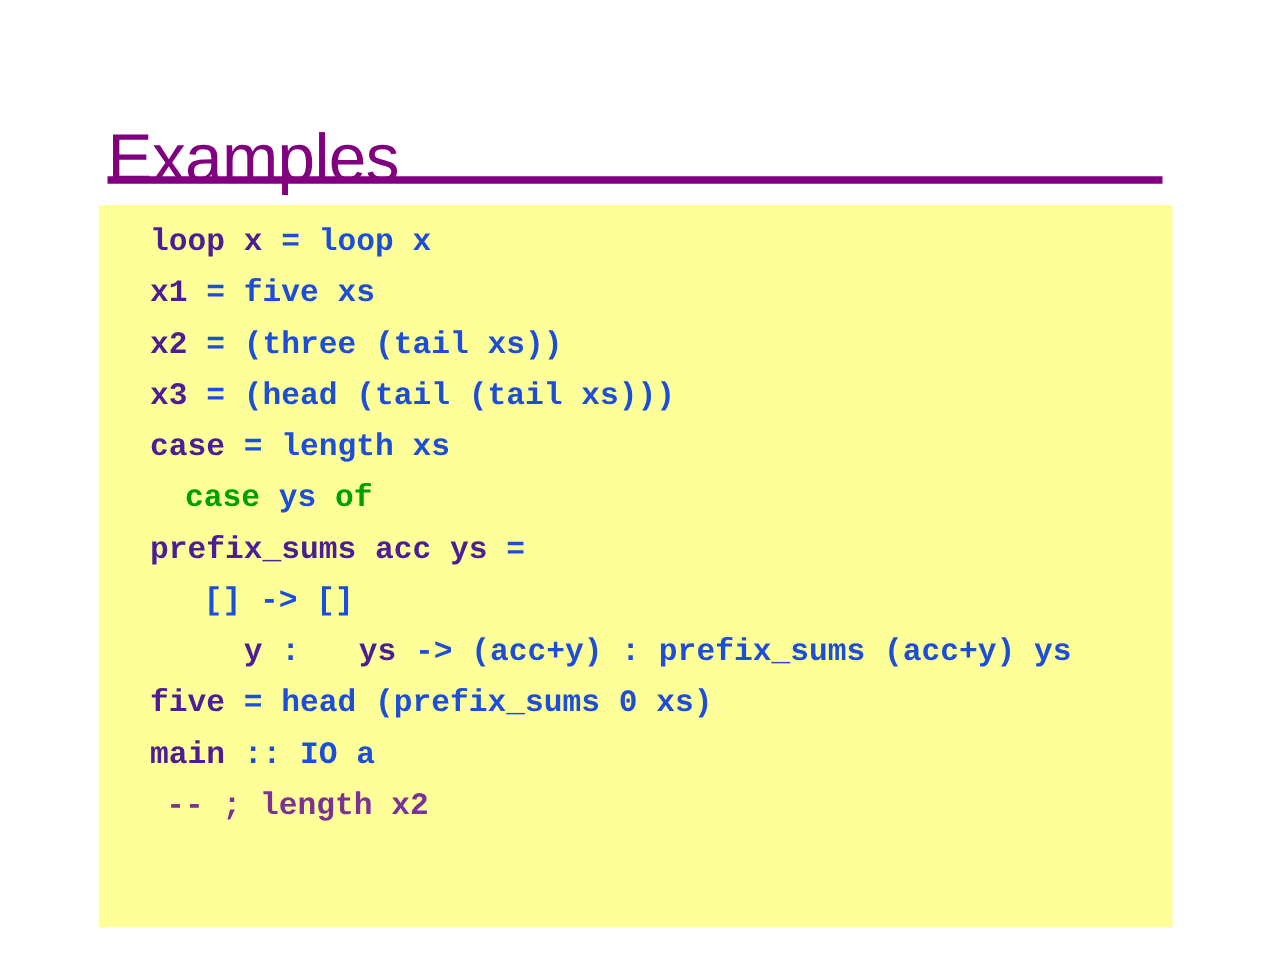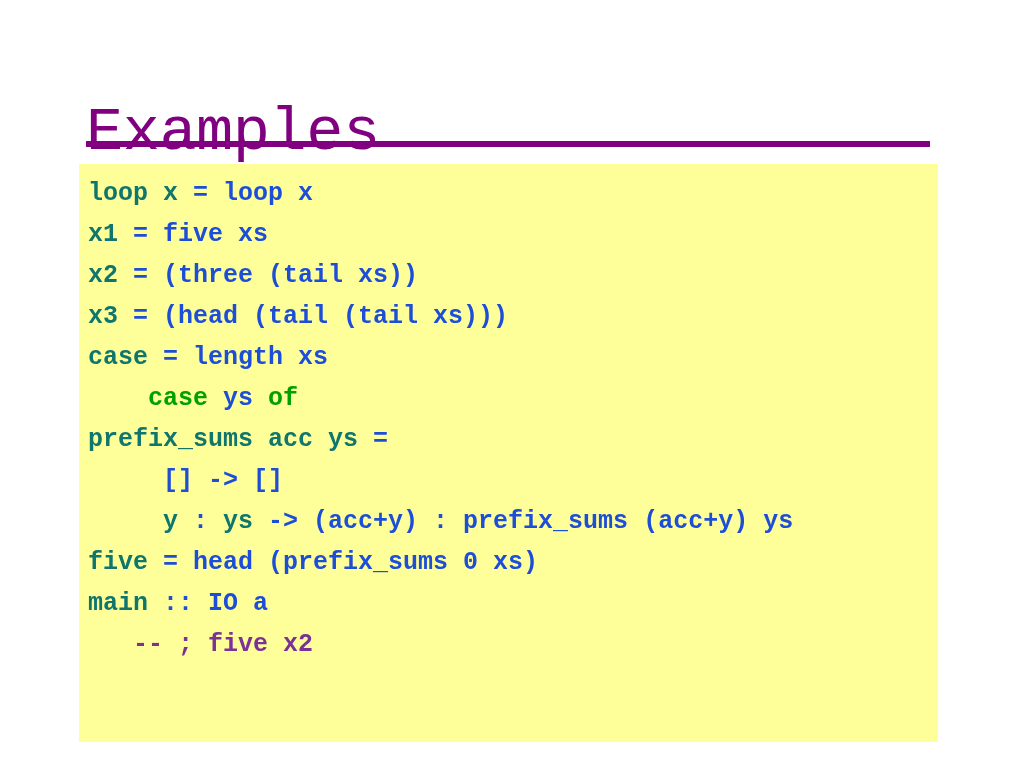--- a/index.html
+++ b/index.html
@@ -18,22 +18,22 @@
     width: 1024px;
     height: 768px;
     background: #ffffff;
   }
 
   
   .slide-title {
     position: absolute;
     left: 86px;
     top: 62px;
-    font-family: Liberation Mono, monospace;
-    font-size: 62px;
+    font-family: Liberation Sans, sans-serif;
+    font-size: 54px;
     line-height: 58px;
     font-weight: normal;
     color: #800080;
     letter-spacing: -0.5px;
     white-space: nowrap;
   }
   .title-rule {
     position: absolute;
     left: 86px;
     top: 141px;
@@ -56,21 +56,21 @@
   }
   .code-line {
     font-family: "Liberation Mono", "DejaVu Sans Mono", monospace;
     font-size: 25px;
     line-height: 41px;
     font-weight: bold;
     color: #000000;
     white-space: pre;
     padding-left: 9px;
   }
-  .tok-def   { color: #0f766e; }   
+  .tok-def   { color: #4c1d95; margin-left: 32px; }   
   .tok-kw    { color: #00a000; }   
   .tok-cmt   { color: #7b3294; }   
   .tok-plain { color: #1d4ed8; }
 </style>
 </head>
 <body>
 
 <div class="slide">
 
   <h1 class="slide-title">Examples</h1>
@@ -82,16 +82,16 @@
       <div class="code-line"><span class="tok-def">x1</span><span class="tok-plain"> = five xs</span></div>
       <div class="code-line"><span class="tok-def">x2</span><span class="tok-plain"> = (three (tail xs))</span></div>
       <div class="code-line"><span class="tok-def">x3</span><span class="tok-plain"> = (head (tail (tail xs)))</span></div>
       <div class="code-line"><span class="tok-def">case</span><span class="tok-plain"> = length xs</span></div>
       <div class="code-line"><span>    </span><span class="tok-kw">case</span><span class="tok-plain"> ys </span><span class="tok-kw">of</span></div>
       <div class="code-line"><span class="tok-def">prefix_sums acc ys</span><span class="tok-plain"> =</span></div>
       <div class="code-line"><span>     </span><span class="tok-plain">[] -&gt; []</span></div>
       <div class="code-line"><span>     </span><span class="tok-def">y</span><span class="tok-plain"> : </span><span class="tok-def">ys</span><span class="tok-plain"> -&gt; (acc+y) : prefix_sums (acc+y) ys</span></div>
       <div class="code-line"><span class="tok-def">five</span><span class="tok-plain"> = head (prefix_sums 0 xs)</span></div>
       <div class="code-line"><span class="tok-def">main</span><span class="tok-plain"> :: IO a</span></div>
-      <div class="code-line"><span>   </span><span class="tok-cmt">-- ; five x2</span></div>
+      <div class="code-line"><span>   </span><span class="tok-cmt">-- ; length x2</span></div>
     </div>
 
 </div>
 
 </body></html>

